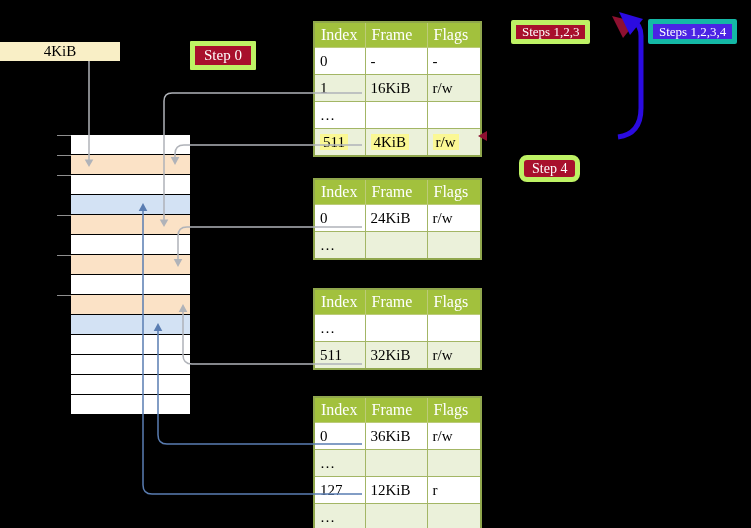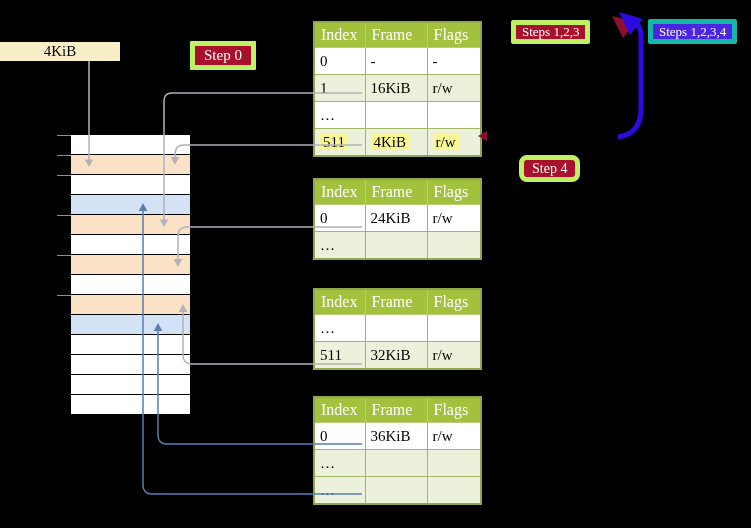--- a/index.html
+++ b/index.html
@@ -187,20 +187,25 @@
       <tr>
         <td>0</td>
         <td>36KiB</td>
         <td>r/w</td>
       </tr>
       <tr class="g">
         <td>…</td>
         <td></td>
         <td></td>
       </tr>
+      <tr>
+        <td>127</td>
+        <td>12KiB</td>
+        <td>r</td>
+      </tr>
       <tr class="g">
         <td>…</td>
         <td></td>
         <td></td>
       </tr>
     </tbody>
   </table>
 
   <svg class="overlay" viewBox="0 0 751 528">
 

